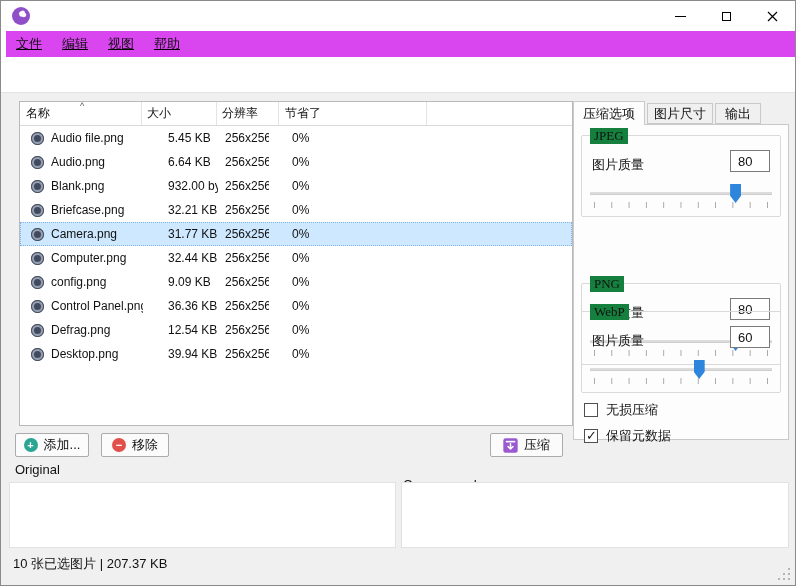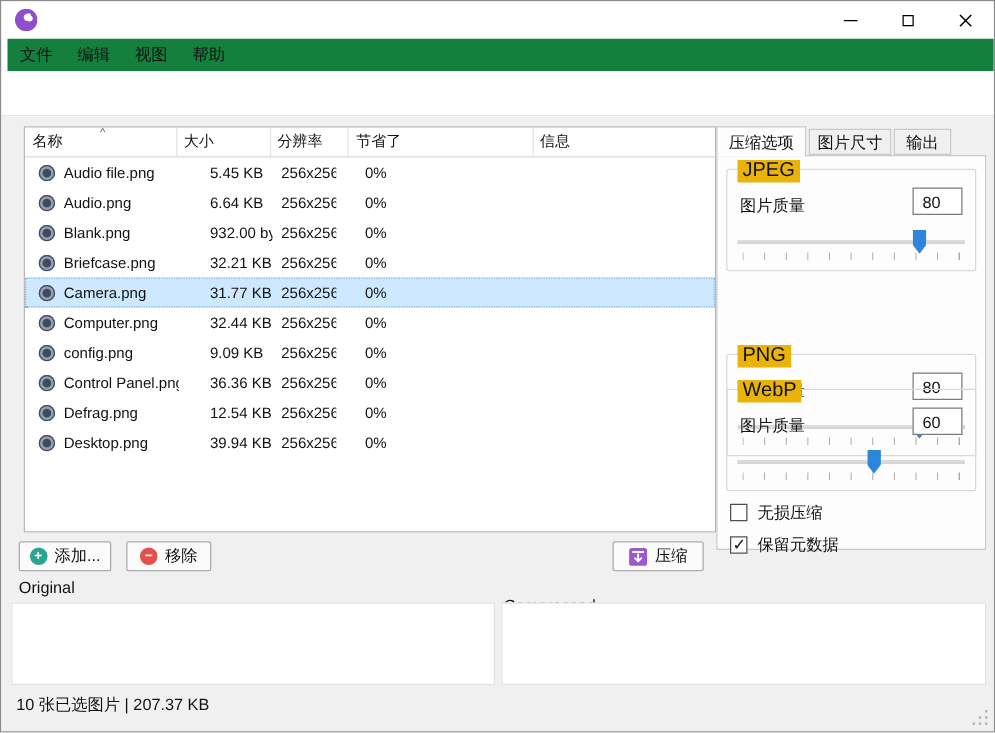--- a/index.html
+++ b/index.html
@@ -10,21 +10,21 @@
   
   .titlebar { position:absolute; left:0; top:0; right:0; height:30px; background:#fff; }
   .app-icon { position:absolute; left:11px; top:6px; width:18px; height:18px; }
   .title-text { position:absolute; left:40px; top:7px; font-size:13px; color:#111; white-space:nowrap; }
   .win-btn { position:absolute; top:0; width:46px; height:30px; display:flex; align-items:center; justify-content:center; }
   .btn-min { right:92px; } .btn-max { right:46px; } .btn-close { right:0; }
   .glyph-min { width:11px; height:1px; background:#000; }
   .glyph-max { width:9px; height:9px; border:1px solid #000; }
 
   
-  .menubar { position:absolute; left:5px; top:30px; right:0; height:26px; display:flex; background:#15803d; }
+  .menubar { position:absolute; left:5px; top:30px; right:0; height:26px; display:flex; background:#d946ef;text-decoration:underline; }
   .menu-item { padding:0 10px; line-height:26px; font-size:13px; color:#111; }
 
   
   .toolbar { position:absolute; left:0; top:56px; right:0; height:36px; background:#fff; border-bottom:1px solid #e4e4e4; }
   .tb { position:absolute; top:62px; }
   .tsep { position:absolute; top:61px; width:1px; height:26px; background:#dcdcdc; }
   .circle-ic { width:23px; height:23px; border-radius:50%; color:#fff; display:flex; align-items:center; justify-content:center;
                font-size:17px; font-weight:bold; line-height:1; }
   .teal-bg { background:#2aa593; } .red-bg { background:#e2504c; }
 
@@ -62,21 +62,21 @@
 
   
   .rightpanel { position:absolute; left:572px; top:8px; width:216px; height:339px; }
   .tab { position:absolute; font-size:13px; color:#111; display:flex; align-items:center; justify-content:center;
          background:#f0f0f0; border:1px solid #c9c9c9; top:2px; height:21px; }
   .tab.active { top:0; height:24px; background:#fdfdfd; border-bottom:none; z-index:2; }
   .tab1 { left:0; width:72px; } .tab2 { left:74px; width:66px; } .tab3 { left:142px; width:46px; }
   .panel-body { position:absolute; left:0; top:23px; width:216px; height:316px; background:#fdfdfd; border:1px solid #c9c9c9; }
   .group { position:absolute; left:7px; width:200px; height:82px; border:1px solid #d9d9d9; border-radius:2px; }
   .g-jpeg { top:10px; } .g-png { top:110px;margin-top:48px; } .g-webp { top:186px; }
-  .g-title { position:absolute; top:-8px; left:8px; background:#eab308; padding:0 4px; font-size:16px; color:#111; }
+  .g-title { position:absolute; top:-8px; left:8px; background:#15803d; padding:0 4px; font-size:13px; color:#111;font-family:Liberation Serif, serif; }
   .q-label { position:absolute; left:10px; top:20px; font-size:13px; color:#111; }
   .q-input { position:absolute; right:10px; top:14px; width:40px; height:22px; border:1px solid #7a7a7a; background:#fff;
              font-size:13px; color:#111; display:flex; align-items:center; padding-left:7px; }
   .slider { position:absolute; left:8px; right:8px; top:48px; height:20px; }
   .s-track { position:absolute; left:0; right:0; top:8px; height:3px; background:#dcdcdc; border-bottom:1px solid #cfcfcf; }
   .s-handle { position:absolute; top:0; width:11px; height:19px; background:#2e86dc;
               clip-path:polygon(0 0,100% 0,100% 62%,50% 100%,0 62%); }
   .ticks { position:absolute; left:12px; right:12px; top:66px; height:6px;
            background-image:linear-gradient(to right,#a9a9a9 1px,transparent 1px); background-size:10% 100%;
            border-right:1px solid #a9a9a9; }
@@ -166,23 +166,20 @@
         <span class="sort-caret">^</span>
         <div class="hcell hc-size">
             <span>大小</span>
           </div>
         <div class="hcell hc-res">
             <span>分辨率</span>
           </div>
         <div class="hcell hc-saved">
             <span>节省了</span>
           </div>
-        <div class="hcell hc-info">
-            <span>信息</span>
-          </div>
       </div>
 
       <div class="tbody">
         <div class="trow">
           <div class="c name">
               <span class="ricon"></span>
               <span class="ntext">Audio file.png</span>
             </div>
           <div class="c size">
               <span class="stext">5.45 KB</span>

